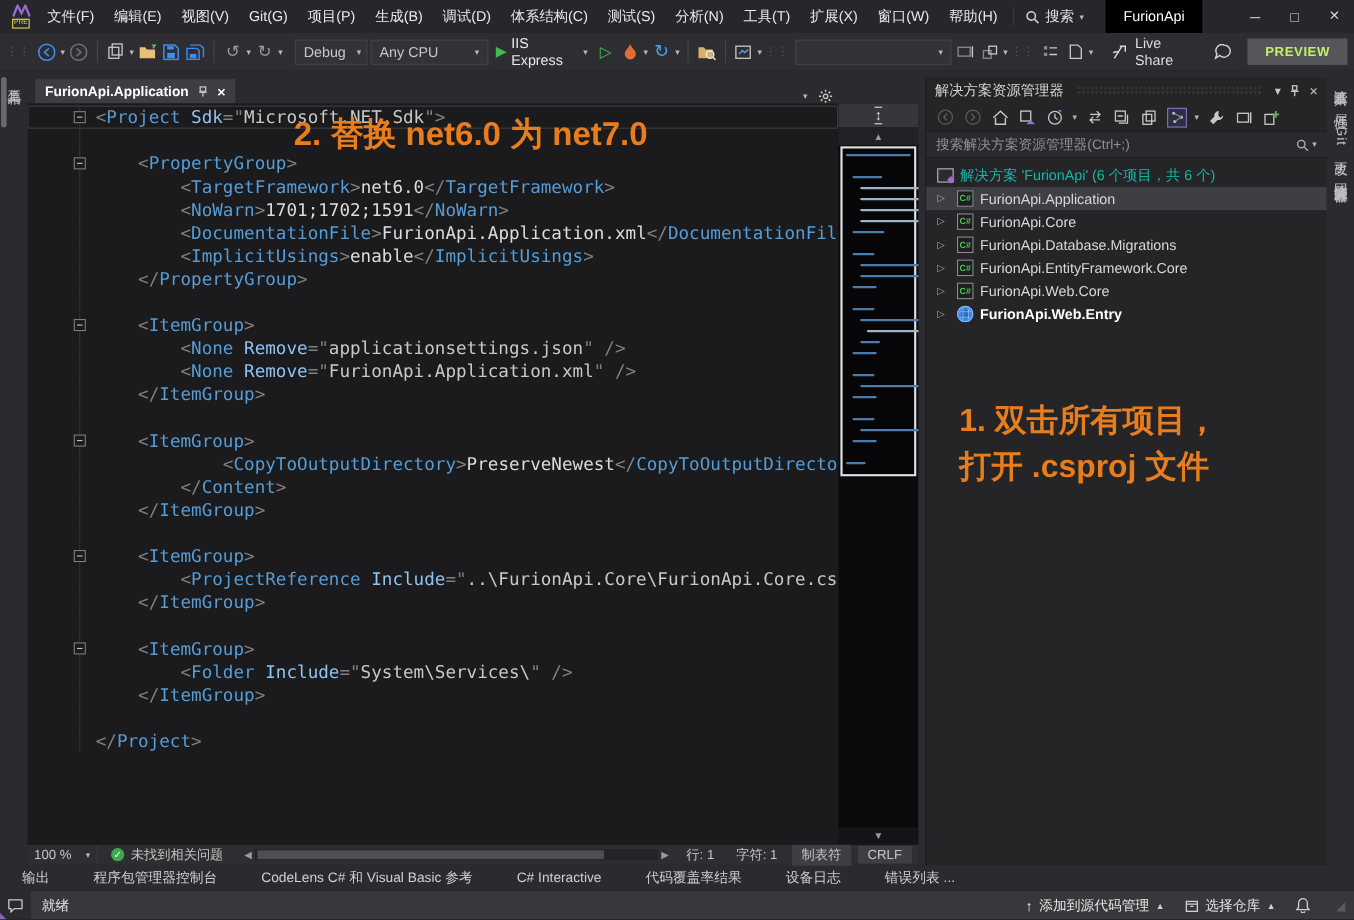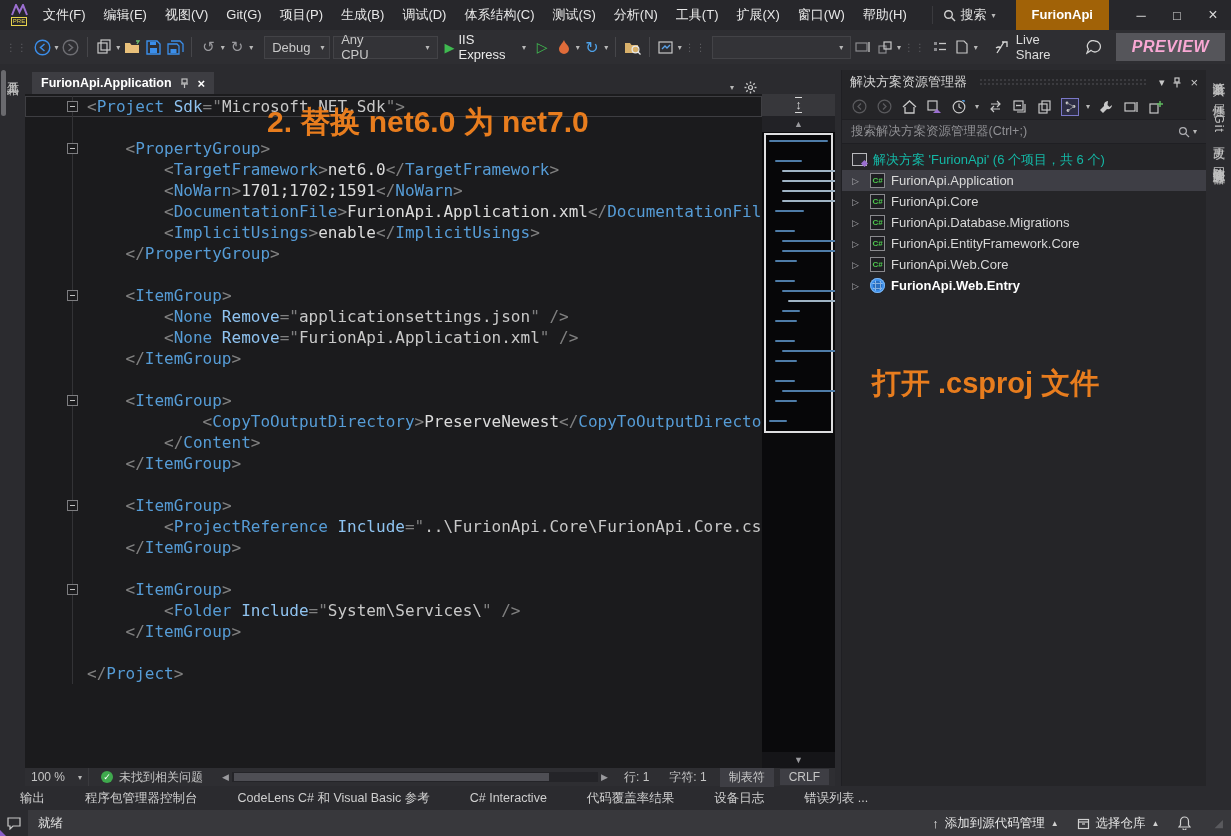--- a/index.html
+++ b/index.html
@@ -6,31 +6,31 @@
   html,body{width:1231px;height:836px;overflow:hidden;background:#1b1b1d;
     font-family:"Liberation Sans","DejaVu Sans",sans-serif;-webkit-font-smoothing:antialiased;}
   .titlebar{height:30px;background:#27272b;display:flex;align-items:center;color:#e8e8e8;font-size:13px;}
   .vslogo{width:30px;display:flex;flex-direction:column;align-items:center;justify-content:center;margin-left:4px;}
   .vslogo svg{display:block;}
   .pre-badge{font-size:6px;color:#e8d44d;border:1px solid #e8d44d;padding:0 1px;line-height:7px;margin-top:1px;}
   .menus{display:flex;align-items:center;height:100%;}
   .menu-item{padding:0 9px;line-height:30px;cursor:default;}
   .tb-spacer{flex:1;}
   .tb-search{display:flex;align-items:center;gap:5px;color:#e0e0e0;padding:0 10px;border-left:1px solid #3a3a3e;height:18px;}
-  .proj-box{background:#a16207;color:#ffffff;font-weight:bold;padding:0 16px;height:30px;line-height:30px;margin:0 14px 0 10px;}
+  .proj-box{background:#000000;color:#ffffff;font-weight:normal;padding:0 16px;height:30px;line-height:30px;margin:0 30px 0 10px;}
   .win-btn{width:36px;height:30px;display:flex;align-items:center;justify-content:center;color:#d8d8d8;font-size:13px;}
   .caret{color:#b8b8b8;font-size:8px;}
   .toolbar{height:34px;background:#2e2e32;display:flex;align-items:center;gap:3px;padding:0 6px;color:#c8c8c8;font-size:13px;}
   .tb-sep{width:1px;height:20px;background:#46464a;margin:0 4px;}
   .tb-ic{display:inline-flex;align-items:center;justify-content:center;width:20px;height:22px;}
   .tb-grip{color:#5c5c60;font-size:10px;letter-spacing:1px;margin-right:2px;}
   .dd{background:#333337;border:1px solid #434347;height:23px;display:flex;align-items:center;padding:0 7px;gap:10px;}
   .dd .caret{margin-left:auto;}
   .run-group{display:flex;align-items:center;gap:4px;padding:0 4px;color:#eaeaea;}
-  .preview-btn{background:#55555a;color:#f9a8d4;font-weight:bold;font-size:16px;letter-spacing:.5px;padding:5px 16px;margin-left:10px;font-style:italic;}
+  .preview-btn{background:#55555a;color:#bef264;font-weight:bold;font-size:12px;letter-spacing:.5px;padding:5px 16px;margin-left:10px;}
   .liveshare{display:flex;align-items:center;gap:5px;margin-left:14px;color:#dcdcdc;}
   .main{height:722px;display:flex;background:#2b2b2f;}
   .left-rail{width:25px;position:relative;background:#2b2b2f;}
   .rail-tab{writing-mode:vertical-rl;color:#c0c0c0;font-size:12.5px;letter-spacing:1px;margin:8px auto 0;display:block;text-align:center;}
   .left-rail .indicator{position:absolute;left:1px;top:6px;width:5px;height:46px;background:#6a6a6e;border-radius:3px;}
   .right-rail{width:25px;background:#2b2b2f;display:flex;flex-direction:column;align-items:center;gap:18px;padding-top:8px;}
   .editor-group{width:810px;display:flex;flex-direction:column;padding-top:8px;background:#2b2b2f;}
   .tab-bar{height:22px;display:flex;align-items:flex-end;padding-left:7px;}
   .tab{background:#3d3d42;color:#ffffff;font-weight:bold;font-size:12.5px;height:22px;display:flex;align-items:center;gap:8px;padding:0 9px;}
   .tab .ticon{opacity:.9;display:inline-flex;}
@@ -524,20 +524,21 @@
       <span class="mag">
           <svg width="12" height="12" viewBox="0 0 12 12">
             <circle cx="5" cy="5" r="3.4" fill="none" stroke="#b0b0b4" stroke-width="1.2"></circle>
             <line x1="7.8" y1="7.8" x2="11" y2="11" stroke="#b0b0b4" stroke-width="1.2"></line>
           </svg>
           <span class="caret">▾</span>
         </span>
     </div>
     <div class="sp-tree" id="tree">
       <div class="annotation ann-step1">
+        <div>1. 双击所有项目，</div>
         <div>打开 .csproj 文件</div>
       </div>
     <div class="tree-row root">
           <span class="sol-icon"></span>
           <span>解决方案 'FurionApi' (6 个项目，共 6 个)</span>
         </div>
         <div class="tree-row selected">
           <span class="expander">▷</span>
           <span class="cs-icon">C#</span>
           <span>FurionApi.Application</span>

